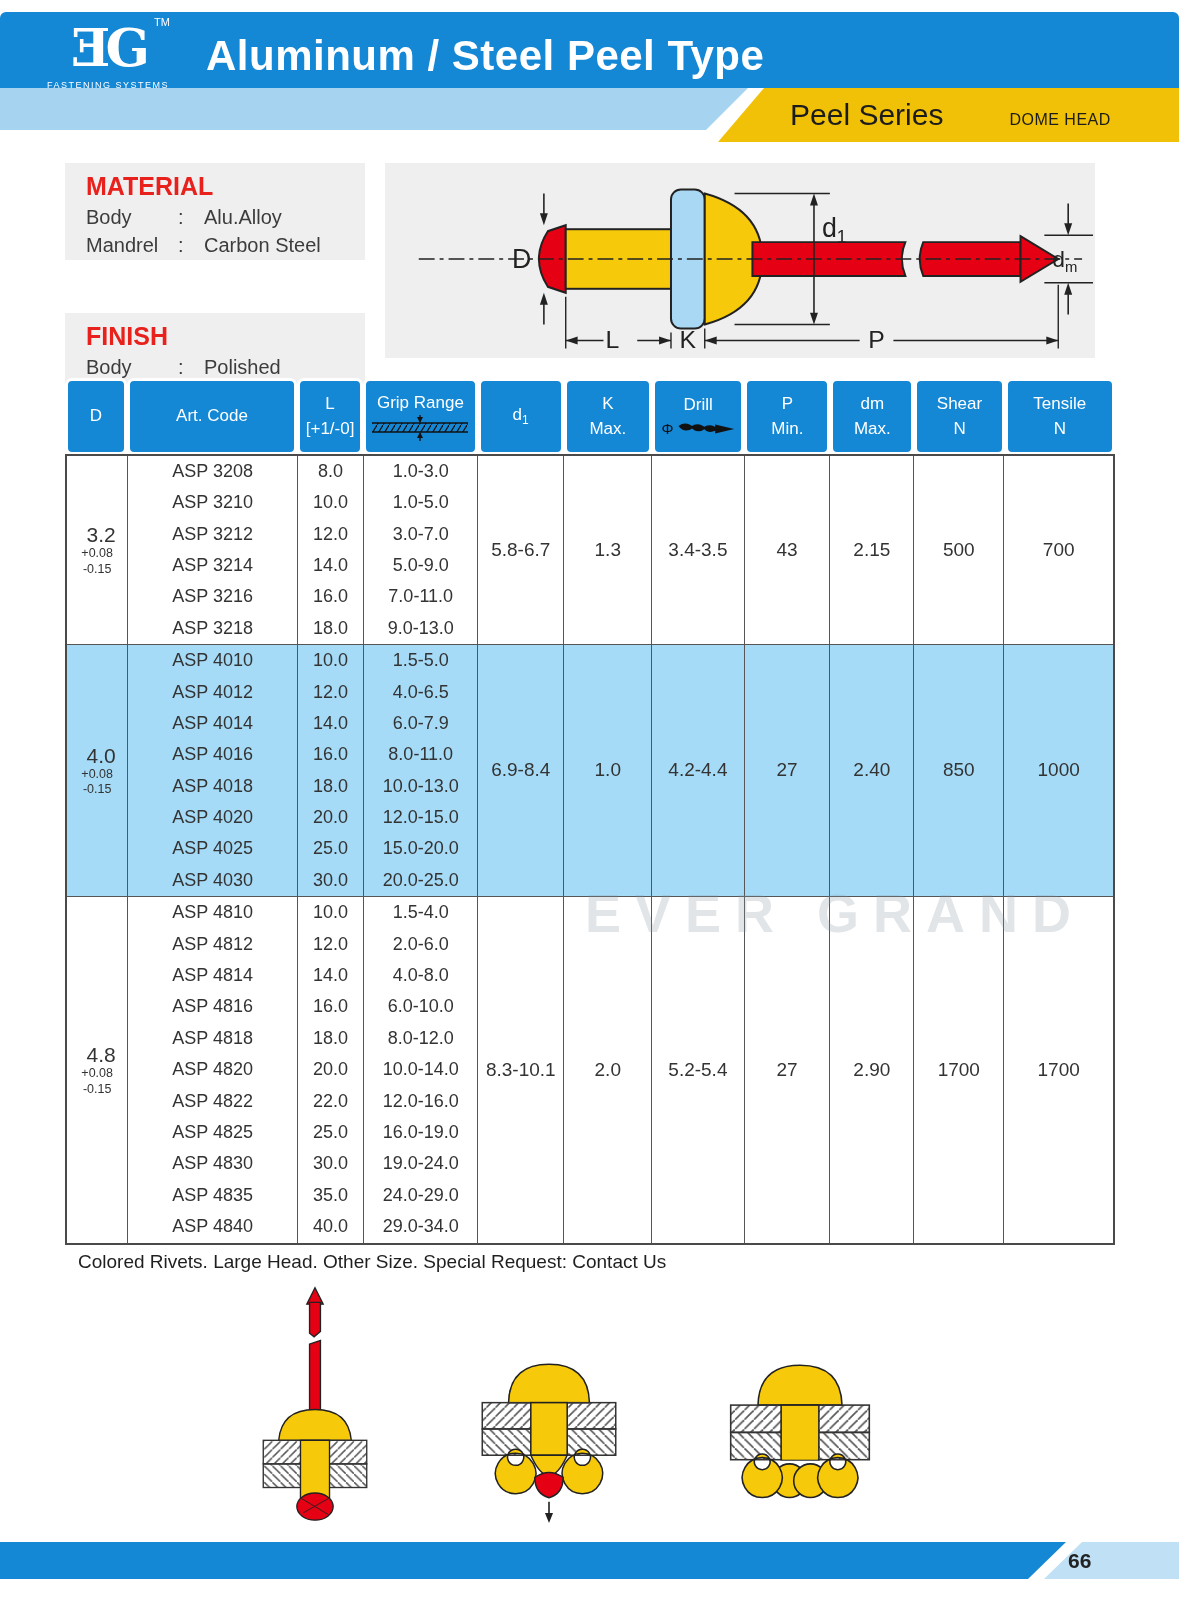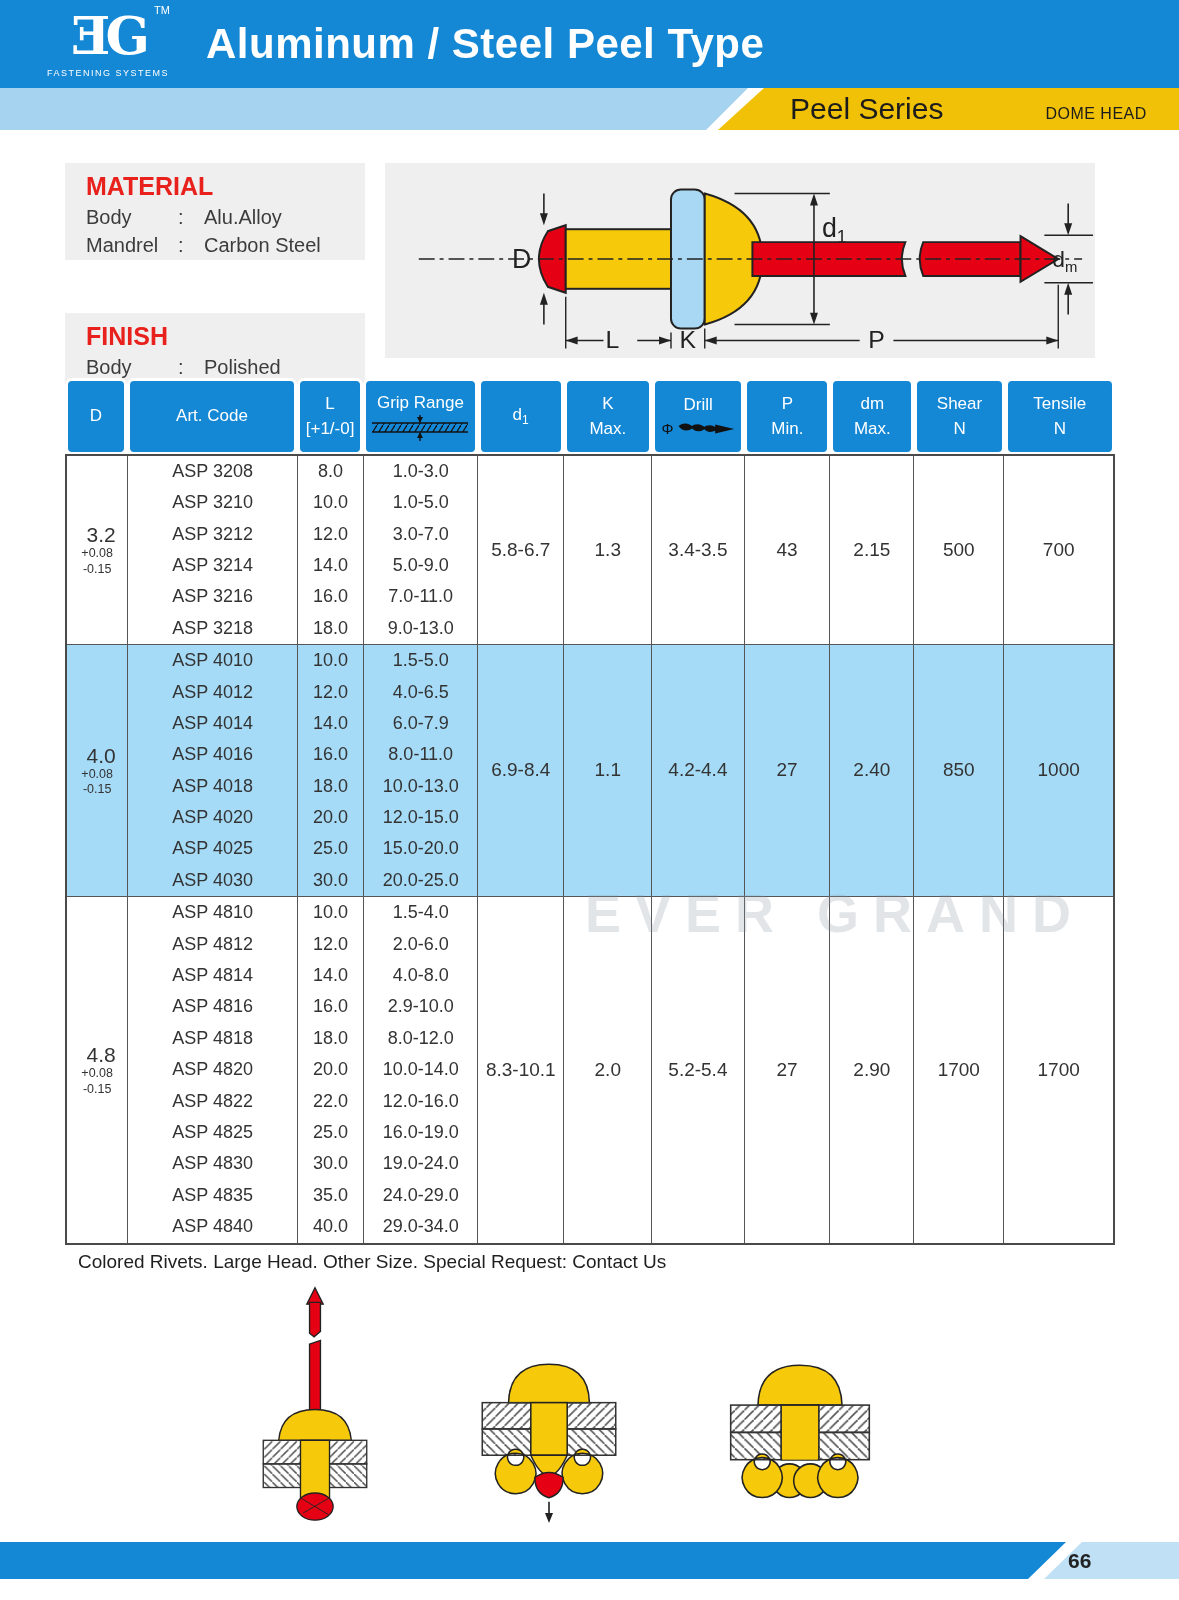--- a/index.html
+++ b/index.html
@@ -1,35 +1,35 @@
 <!DOCTYPE html>
 <html><head>
 <meta charset="utf-8">
 <style>
   html,body{margin:0;padding:0;}
   body{width:1179px;height:1600px;position:relative;background:#ffffff;
        font-family:"Liberation Sans",sans-serif;overflow:hidden;}
 
   
-  .topbar{position:absolute;left:0;top:0;width:1179px;height:88px;background:#1487d5;
-          display:flex;align-items:center;}
+  .topbar{position:absolute;left:0;top:12px;width:1179px;height:88px;background:#1487d5;
+          display:flex;align-items:center;border-radius:6px;}
   .logo{position:relative;margin-left:42px;width:132px;text-align:center;color:#fff;}
   .logo-mark{font-family:"DejaVu Serif",serif;font-weight:bold;font-size:52px;line-height:1;
              letter-spacing:-5px;}
   .logo-tm{position:absolute;top:-6px;right:4px;font-size:11px;letter-spacing:0;}
   .logo-sub{font-size:9px;letter-spacing:1.5px;margin-top:6px;white-space:nowrap;}
   .page-title{color:#fff;font-size:42px;font-weight:bold;margin:0 0 0 32px;letter-spacing:0.5px;}
 
   
   .subbar{position:absolute;left:0;top:88px;width:1179px;height:42px;background:#fff;}
   .subbar-left{position:absolute;left:0;top:0;width:1179px;height:42px;background:#a6d3ef;
                clip-path:polygon(0 0,748px 0,706px 100%,0 100%);}
-  .series-banner{position:absolute;left:718px;top:0;width:461px;height:42px;background:#f0c106;
+  .series-banner{position:absolute;left:718px;top:0;width:461px;height:54px;background:#f0c106;
                  clip-path:polygon(46px 0,100% 0,100% 100%,0 100%);
-                 display:flex;align-items:center;padding-left:72px;box-sizing:border-box;color:#1c1c1c;gap:36px;}
+                 display:flex;align-items:center;padding-left:72px;box-sizing:border-box;color:#1c1c1c;}
   .series-title{font-size:30px;}
   .head-type{font-size:16px;margin-left:66px;margin-top:10px;letter-spacing:0.5px;}
 
   
   .info-box{position:absolute;left:65px;width:300px;background:#efefef;}
   .box-material{top:163px;height:97px;}
   .box-finish{top:266px;height:92px;margin-top:47px;}
   .info-heading{color:#e8211d;font-size:25px;font-weight:bold;margin:9px 0 2px 21px;}
   .spec-line{display:flex;font-size:20px;color:#3c3c3c;margin:5px 0 0 21px;}
   .spec-label{width:92px;}
@@ -305,21 +305,21 @@
       <tr class="group-start">
         <td class="d-cell hl" rowspan="8">
           <div class="d-main">4.0</div>
           <div class="d-tol">+0.08</div>
           <div class="d-tol">-0.15</div>
         </td>
         <td class="body-cell hl">ASP 4010</td>
         <td class="body-cell hl">10.0</td>
         <td class="body-cell hl">1.5-5.0</td>
         <td class="merged-cell hl" rowspan="8">6.9-8.4</td>
-        <td class="merged-cell hl" rowspan="8">1.1</td>
+        <td class="merged-cell hl" rowspan="8">1.0</td>
         <td class="merged-cell hl" rowspan="8">4.2-4.4</td>
         <td class="merged-cell hl" rowspan="8">27</td>
         <td class="merged-cell hl" rowspan="8">2.40</td>
         <td class="merged-cell hl" rowspan="8">850</td>
         <td class="merged-cell hl" rowspan="8">1000</td>
       </tr>
       <tr>
         <td class="body-cell hl">ASP 4012</td>
         <td class="body-cell hl">12.0</td>
         <td class="body-cell hl">4.0-6.5</td>
@@ -377,21 +377,21 @@
         <td class="body-cell">2.0-6.0</td>
       </tr>
       <tr>
         <td class="body-cell">ASP 4814</td>
         <td class="body-cell">14.0</td>
         <td class="body-cell">4.0-8.0</td>
       </tr>
       <tr>
         <td class="body-cell">ASP 4816</td>
         <td class="body-cell">16.0</td>
-        <td class="body-cell">2.9-10.0</td>
+        <td class="body-cell">6.0-10.0</td>
       </tr>
       <tr>
         <td class="body-cell">ASP 4818</td>
         <td class="body-cell">18.0</td>
         <td class="body-cell">8.0-12.0</td>
       </tr>
       <tr>
         <td class="body-cell">ASP 4820</td>
         <td class="body-cell">20.0</td>
         <td class="body-cell">10.0-14.0</td>

